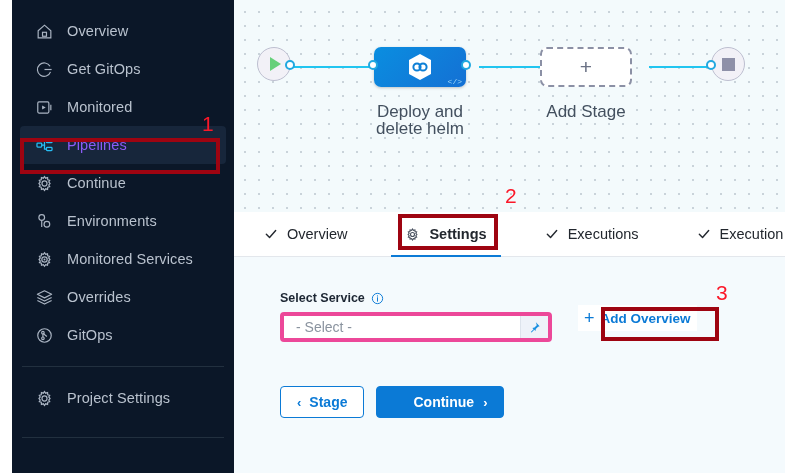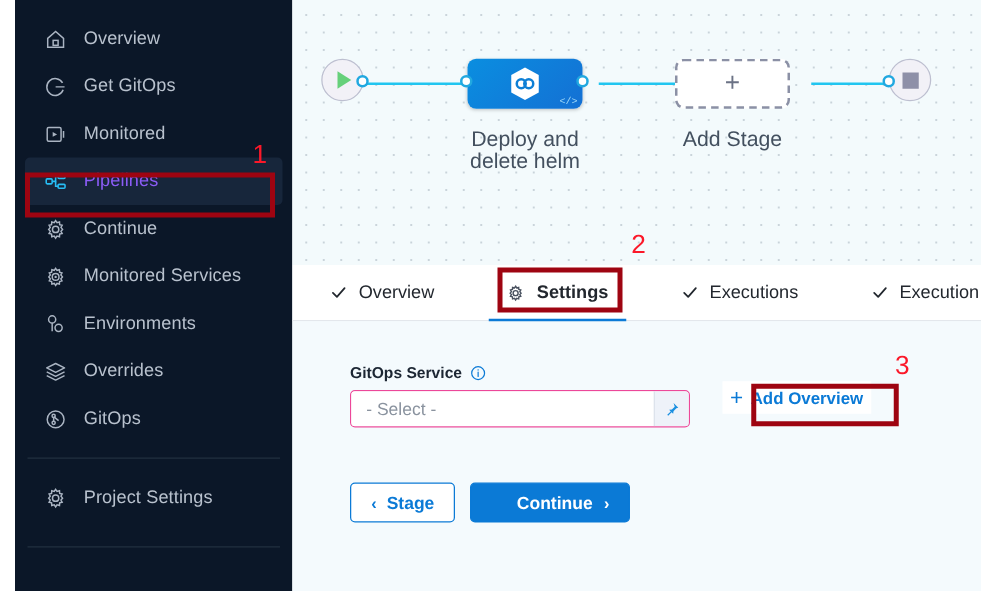--- a/index.html
+++ b/index.html
@@ -147,21 +147,21 @@
     padding: 34px 0 0 46px;
     position: relative;
   }
   .field-label {
     font-size: 12.5px; font-weight: bold; color: #1c2633;
     display: flex; align-items: center; margin-bottom: 7px;
   }
   .info-ico { margin-left: 6px; display: flex; }
   .select-wrap {
     display: flex; width: 272px; height: 30px;
-    border: 1px solid #ec4899; border-radius: 4px;
+    border: 4px solid #ec4899; border-radius: 4px;
     background: #fff; overflow: hidden;
   }
   .select-box {
     flex: 1 1 auto; display: flex; align-items: center;
     padding-left: 12px; font-size: 14px; color: #8a939f;
     background: #fff; cursor: pointer;
   }
   .pin-btn {
     width: 28px; flex: 0 0 28px;
     background: #eef2f9; border-left: 1px solid #dde3ec;
@@ -265,37 +265,37 @@
           <circle cx="12" cy="12" r="3.2"></circle>
           <path d="M12 3.2 L13.4 5.3 L15.9 4.6 L16.1 7.2 L18.6 7.9 L17.4 10.1 L19 12 L17.4 13.9 L18.6 16.1 L16.1 16.8 L15.9 19.4 L13.4 18.7 L12 20.8 L10.6 18.7 L8.1 19.4 L7.9 16.8 L5.4 16.1 L6.6 13.9 L5 12 L6.6 10.1 L5.4 7.9 L7.9 7.2 L8.1 4.6 L10.6 5.3 Z"></path>
         </svg>
       </span>
       <span class="nav-label">Continue</span>
     </div>
 
     <div class="nav-item">
       <span class="nav-ico">
         <svg width="19" height="19" viewBox="0 0 24 24" fill="none" stroke="#aab4c2" stroke-width="1.5">
+          <circle cx="8.5" cy="7" r="3.6"></circle>
+            <circle cx="15" cy="15.5" r="3.6"></circle>
+            <path d="M8.5 10.6 L8.5 19"></path>
+        </svg>
+      </span>
+      <span class="nav-label">Environments</span>
+    </div>
+
+    <div class="nav-item">
+      <span class="nav-ico">
+        <svg width="19" height="19" viewBox="0 0 24 24" fill="none" stroke="#aab4c2" stroke-width="1.5">
           <circle cx="12" cy="12" r="3.4"></circle>
             <circle cx="12" cy="12" r="1.2" fill="#aab4c2" stroke="none"></circle>
           <path d="M12 3.4 L13.4 5.4 L15.8 4.8 L16 7.3 L18.4 8 L17.3 10.1 L18.9 12 L17.3 13.9 L18.4 16 L16 16.7 L15.8 19.2 L13.4 18.6 L12 20.6 L10.6 18.6 L8.2 19.2 L8 16.7 L5.6 16 L6.7 13.9 L5.1 12 L6.7 10.1 L5.6 8 L8 7.3 L8.2 4.8 L10.6 5.4 Z"></path>
         </svg>
       </span>
       <span class="nav-label">Monitored Services</span>
-    </div>
-
-    <div class="nav-item">
-      <span class="nav-ico">
-        <svg width="19" height="19" viewBox="0 0 24 24" fill="none" stroke="#aab4c2" stroke-width="1.5">
-          <circle cx="8.5" cy="7" r="3.6"></circle>
-            <circle cx="15" cy="15.5" r="3.6"></circle>
-            <path d="M8.5 10.6 L8.5 19"></path>
-        </svg>
-      </span>
-      <span class="nav-label">Environments</span>
     </div>
 
     <div class="nav-item">
       <span class="nav-ico">
         <svg width="19" height="19" viewBox="0 0 24 24" fill="none" stroke="#aab4c2" stroke-width="1.5" stroke-linejoin="round">
           <path d="M12 3.5 L21 8 L12 12.5 L3 8 Z"></path>
             <path d="M3 12 L12 16.5 L21 12"></path>
             <path d="M3 15.8 L12 20.3 L21 15.8"></path>
         </svg>
       </span>
@@ -410,21 +410,21 @@
           <svg width="14" height="14" viewBox="0 0 24 24" fill="none" stroke="#22272e" stroke-width="2.4" stroke-linecap="round" stroke-linejoin="round">
               <path d="M4 12.5 L9.5 18 L20 6"></path>
             </svg>
         </span>
         <span>Execution</span>
       </div>
     </div>
 
     <div class="formbody">
       <div class="field-label">
-        <span>GitOps Service</span>
+        <span>Select Service</span>
         <span class="info-ico">
           <svg width="13" height="13" viewBox="0 0 24 24" fill="none" stroke="#0b7ad6" stroke-width="1.8">
             <circle cx="12" cy="12" r="9.5"></circle>
               <path d="M12 10.5 L12 17" stroke-linecap="round"></path>
               <circle cx="12" cy="7.2" r="1.1" fill="#0b7ad6" stroke="none"></circle>
           </svg>
         </span>
       </div>
 
       <div class="select-wrap">

